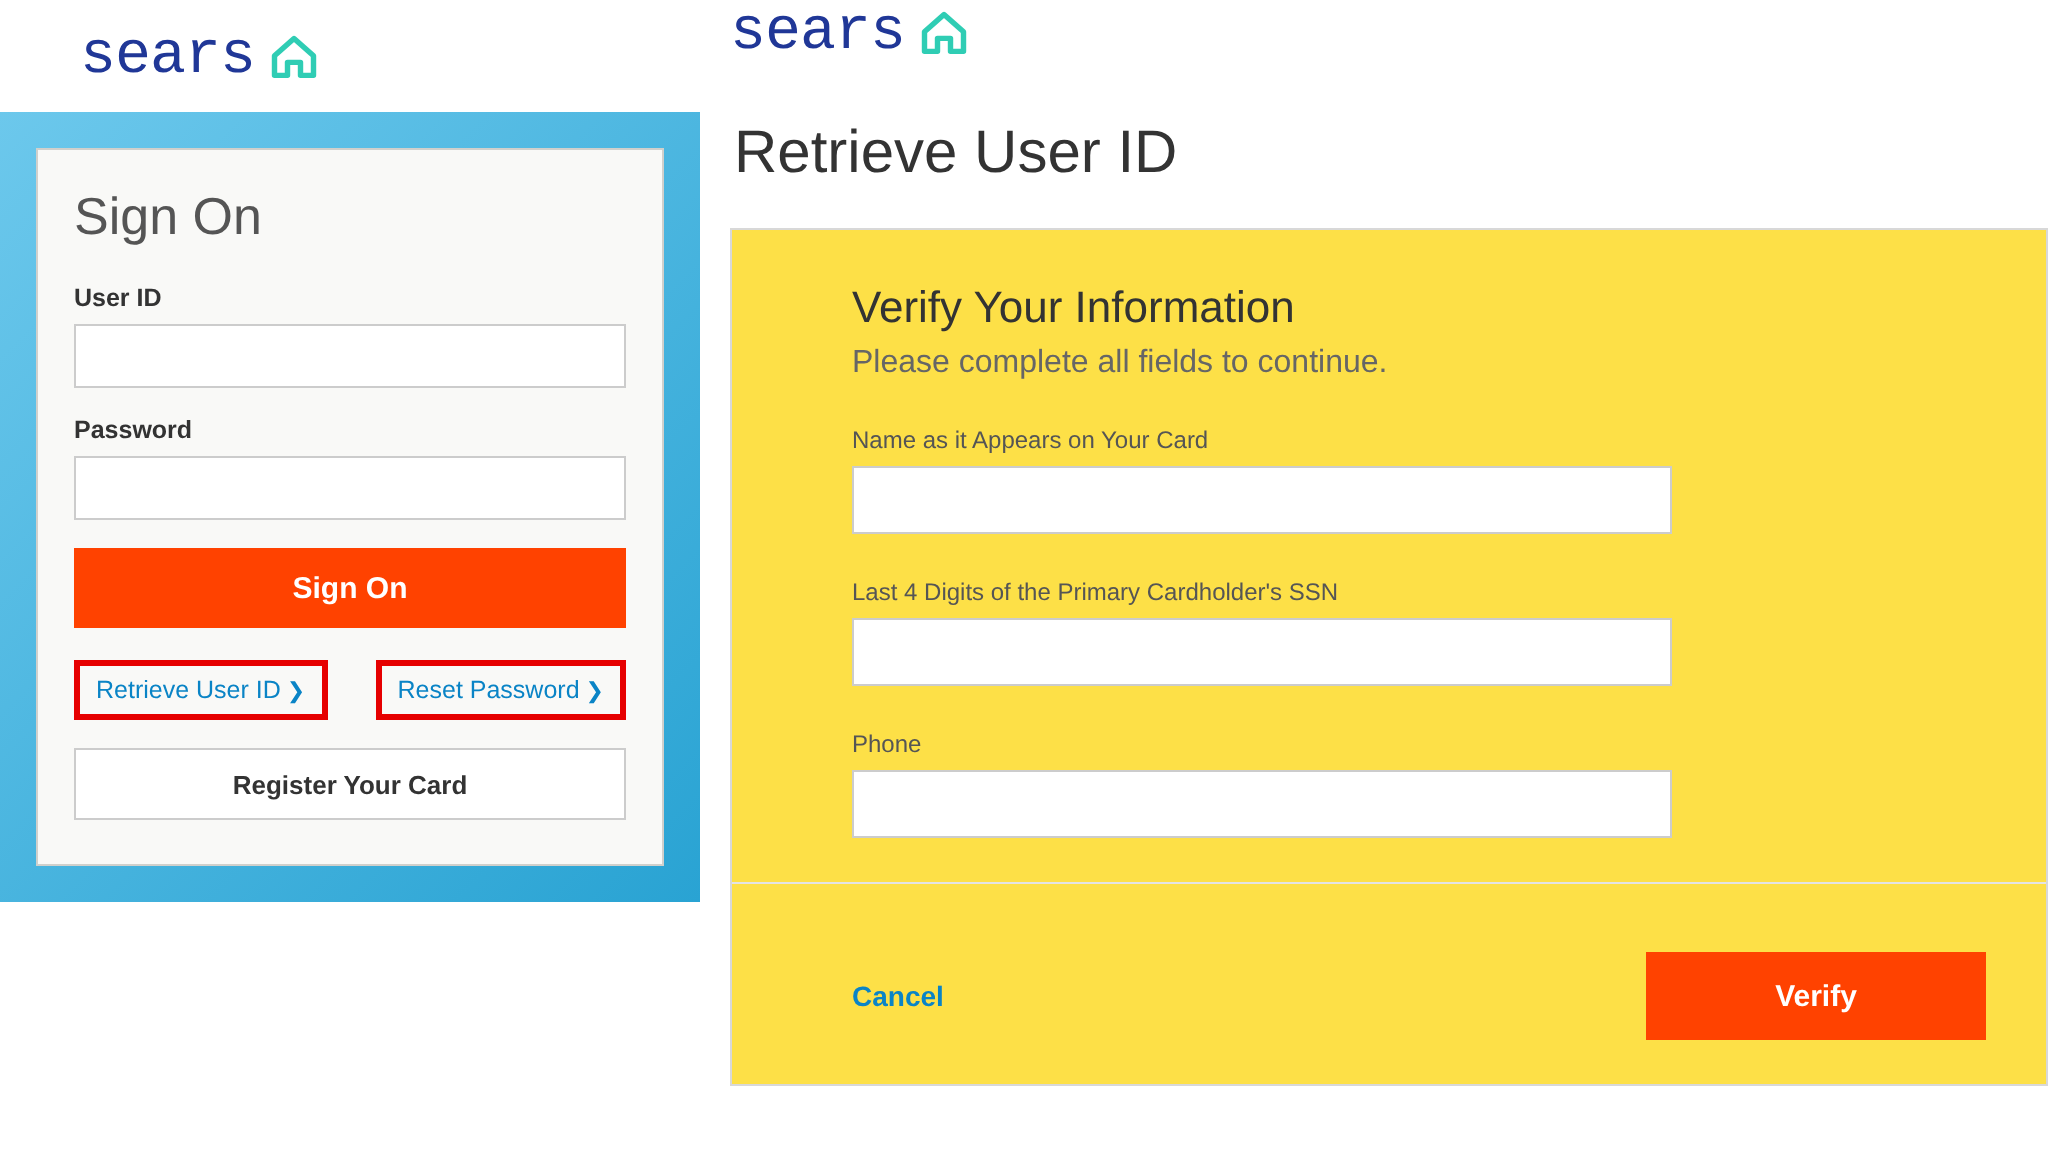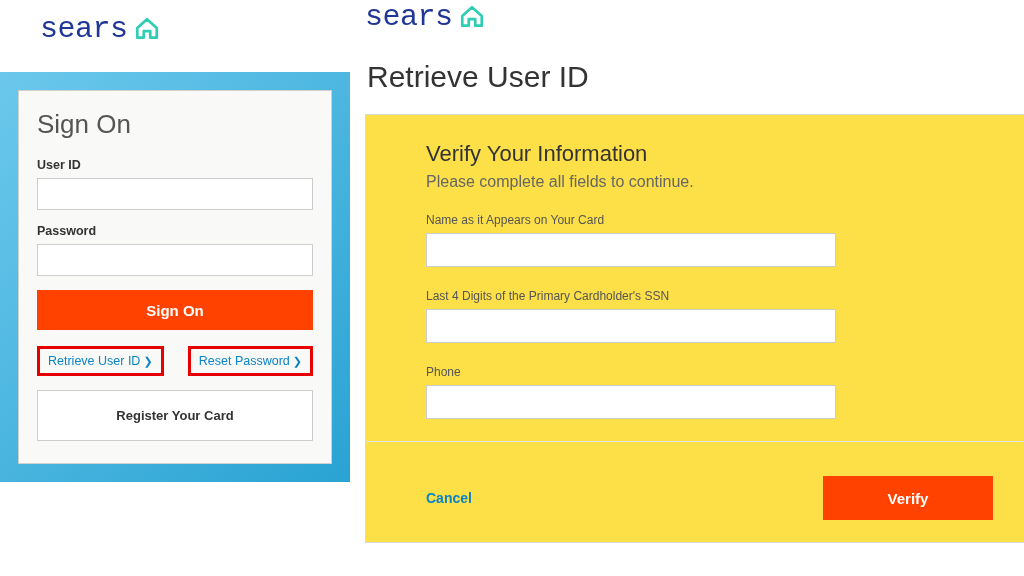--- a/index.html
+++ b/index.html
@@ -7,34 +7,34 @@
   .layout { display: flex; width: 100%; height: 100%; }
   .left-panel { width: 350px; }
   .right-panel { flex: 1; padding-left: 15px; }
 
   
   .logo-wrap { padding: 12px 0 10px 40px; display: flex; align-items: center; }
   .logo-text { font-family: Liberation Mono, monospace; font-size: 30px; font-weight: 500; color: #203797; letter-spacing: -0.5px; }
   .logo-icon { margin-left: 6px; display: inline-flex; }
 
   
-  .blue-bg { background: linear-gradient(135deg, #6cc8ec 0%, #29a3d3 100%); padding: 18px; margin-top: 16px; }
+  .blue-bg { background: linear-gradient(135deg, #6cc8ec 0%, #29a3d3 100%); padding: 18px; }
   .card { background: #f9f9f7; border: 1px solid #d0d0cc; padding: 18px 18px 12px 18px; }
   .card-title { font-size: 26px; font-weight: 300; color: #555; margin-bottom: 18px; }
   .form-label { font-size: 12.5px; font-weight: 600; color: #333; display: block; margin-bottom: 6px; }
   .input { width: 100%; height: 32px; border: 1px solid #ccc; background: #fff; padding: 0 6px; font-size: 13px; margin-bottom: 14px; }
   .remember-row { display: flex; align-items: center; margin-bottom: 18px; }
   .chk { width: 18px; height: 18px; border: 1px solid #bbb; background: #fff; margin-right: 8px; }
   .remember-text { font-size: 12px; color: #444; }
   .btn-primary { width: 100%; height: 40px; background: #ff4200; border: none; color: #fff; font-size: 15px; font-weight: 600; cursor: pointer; margin-bottom: 16px; }
   .link-row { display: flex; justify-content: space-between; margin-bottom: 14px; }
   .link-box { border: 3px solid #e60000; padding: 5px 8px; display: inline-flex; align-items: center; }
   .link { color: #0a84c6; font-size: 12.5px; cursor: pointer; display: inline-flex; align-items: center; }
   .chevron { color: #0a84c6; margin-left: 3px; font-size: 11px; }
-  .btn-secondary { width: 100%; height: 51px; background: #fff; border: 1px solid #ccc; font-size: 13px; font-weight: 600; color: #333; cursor: pointer; margin-bottom: 10px; }
+  .btn-secondary { width: 100%; height: 36px; background: #fff; border: 1px solid #ccc; font-size: 13px; font-weight: 600; color: #333; cursor: pointer; margin-bottom: 10px; }
   .help-text { font-size: 10.5px; color: #777; line-height: 1.5; }
 
   
   .right-logo-wrap { padding: 0 0 6px 0; display: flex; align-items: center; }
   .page-heading { font-size: 30px; font-weight: 400; color: #333; margin: 20px 0 20px 2px; }
   .verify-card { border: 1px solid #d8d8d8; background: #fde047; }
   .verify-pad { padding: 26px 0 0 60px; }
   .verify-title { font-size: 22px; font-weight: 400; color: #333; margin-bottom: 6px; }
   .verify-sub { font-size: 16px; color: #666; margin-bottom: 22px; }
   .v-label { font-size: 12px; color: #555; display: block; margin-bottom: 6px; }

